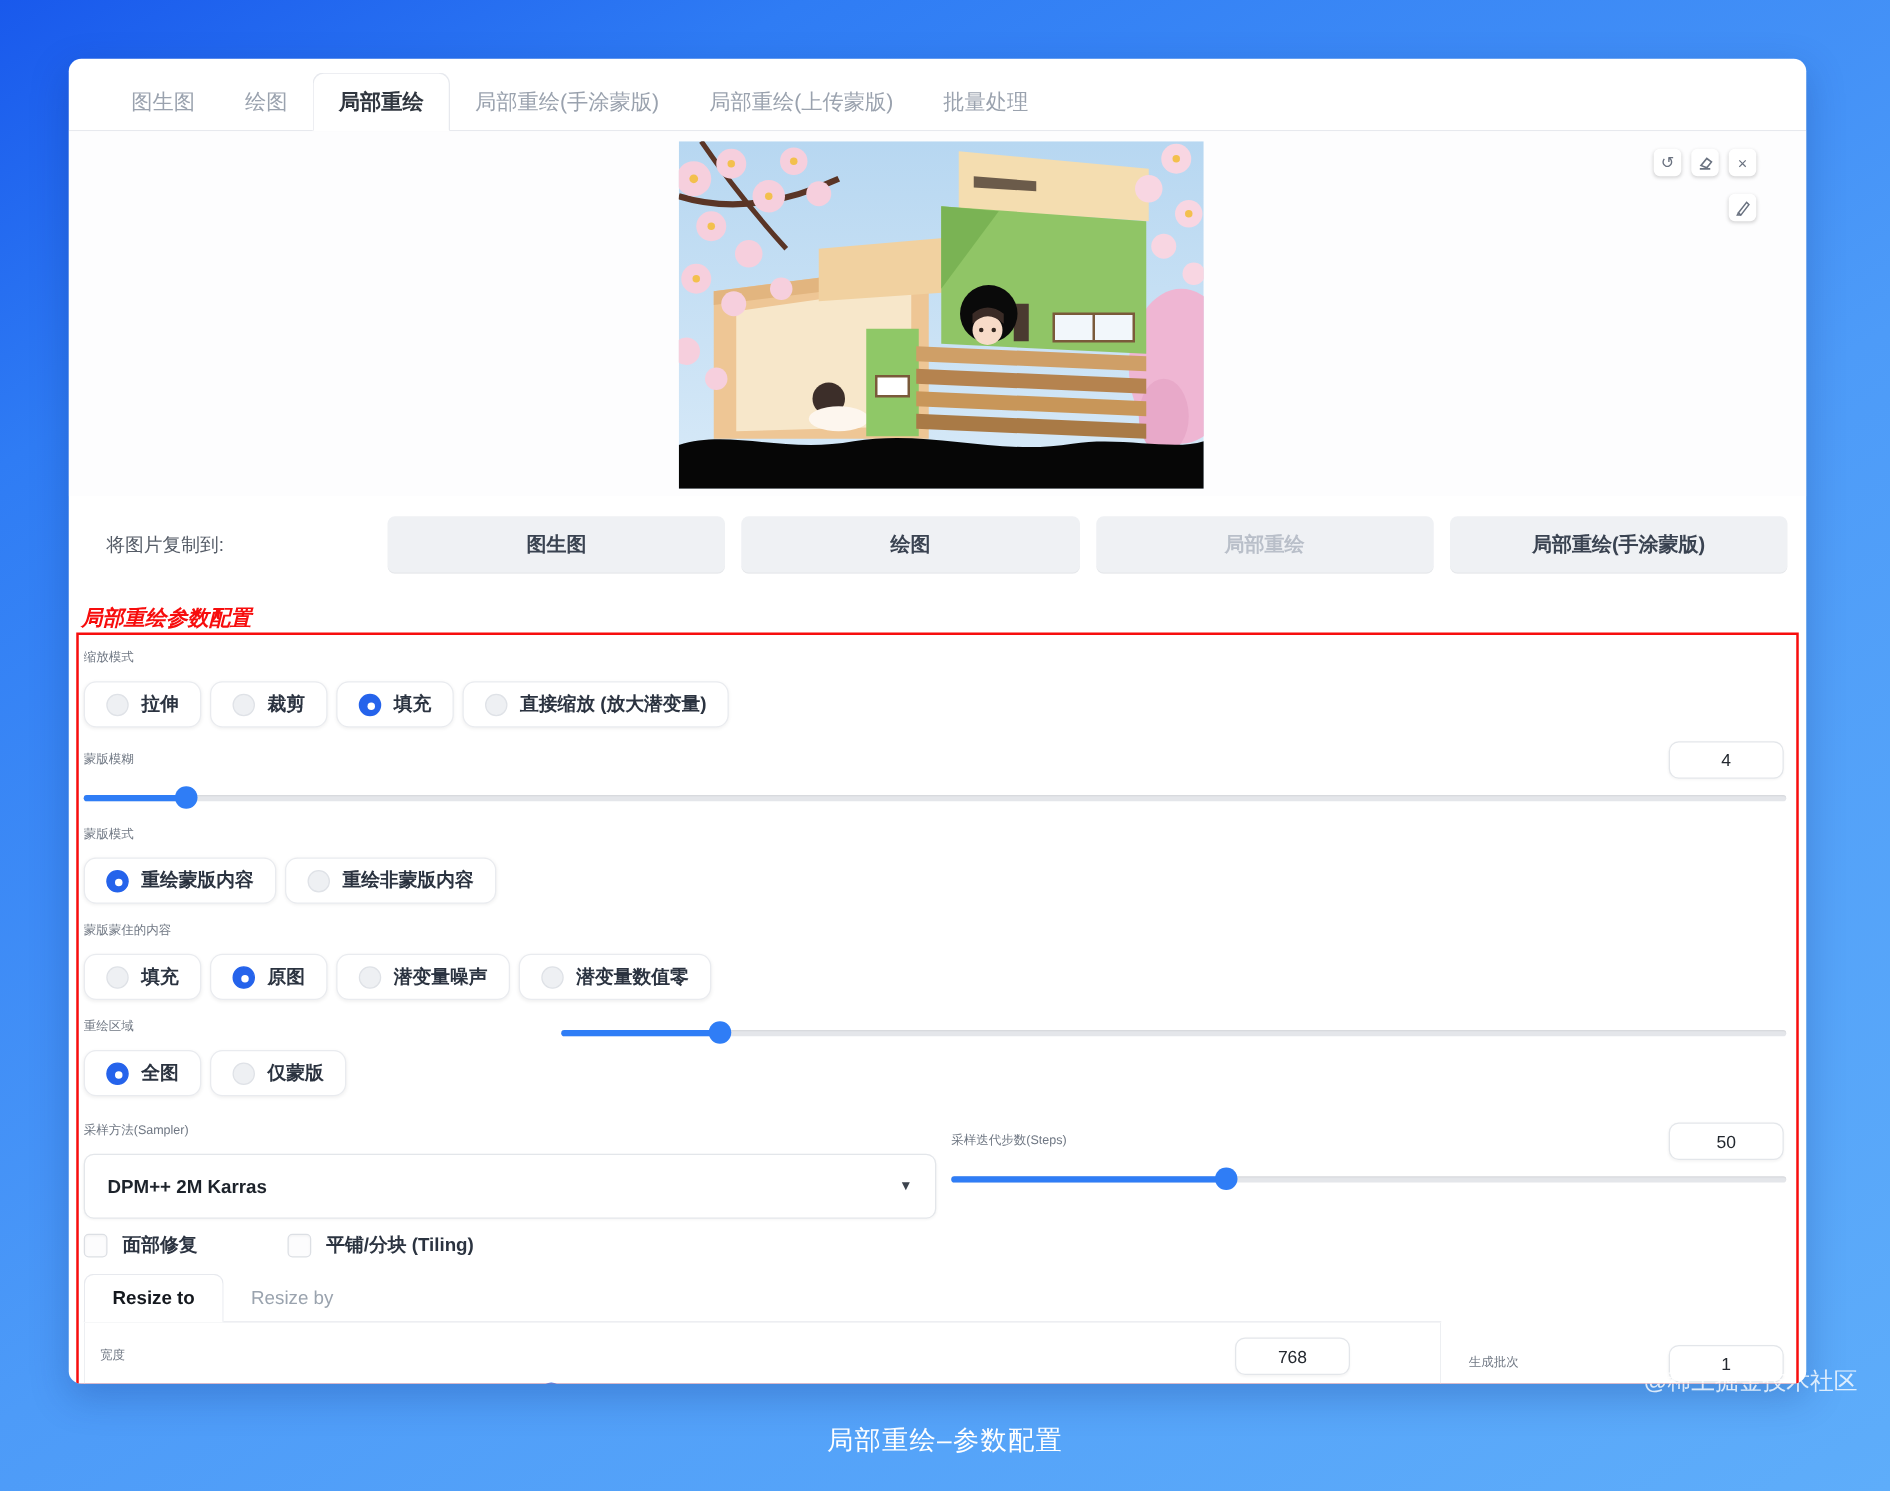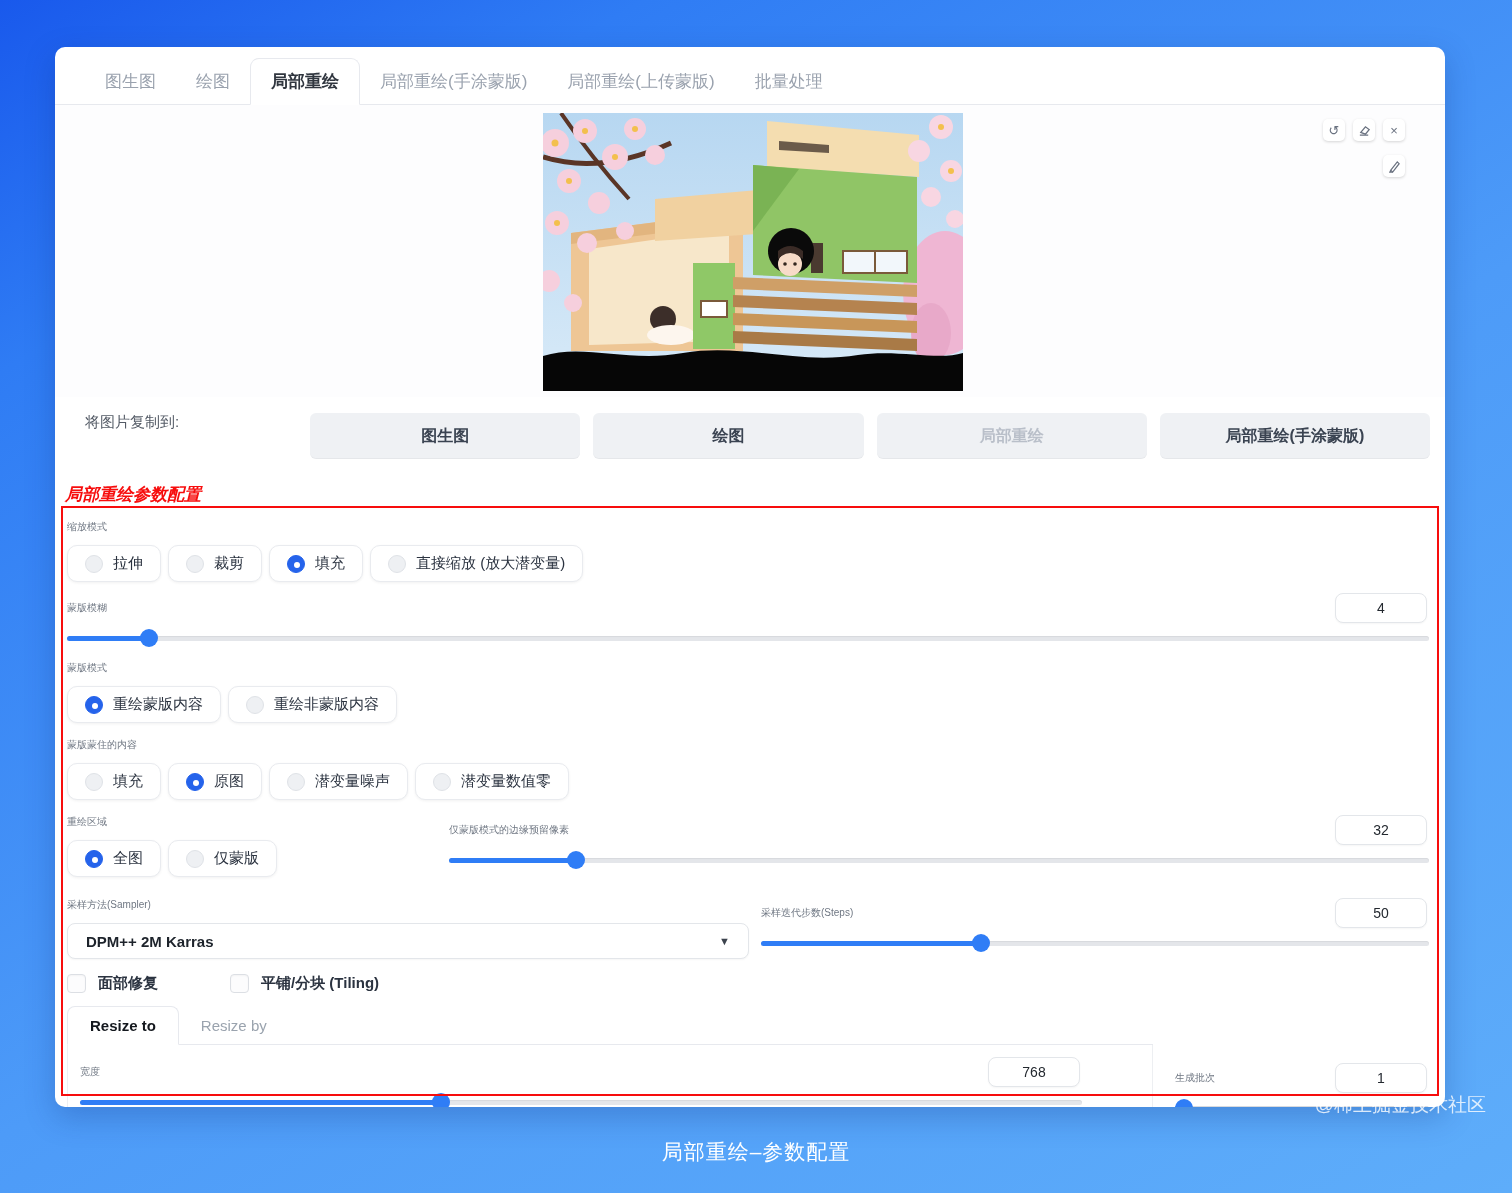--- a/index.html
+++ b/index.html
@@ -25,62 +25,62 @@
   .preview { position:relative; height:292px; background:#fdfdfe; }
   .preview-img { position:absolute; left:488px; top:8px; width:420px; height:278px; display:block; }
   .ptools { position:absolute; right:40px; top:14px; display:flex; gap:8px; }
   .ptool {
     width:22px; height:22px; background:#fff; border-radius:5px;
     box-shadow:0 1px 3px rgba(0,0,0,.16); display:flex; align-items:center; justify-content:center;
     font-size:13px; color:#6a7280; cursor:pointer;
   }
   .ptool-brush { position:absolute; right:40px; top:50px; }
   
-  .copyrow { display:flex; padding:16px 15px 16px 30px; gap:13px; }
+  .copyrow { display:flex; align-items:center; padding:16px 15px 16px 30px; gap:13px; }
   .copyrow .lbl { width:212px; font-size:15px; color:#545b66; flex:0 0 auto; }
   .cbtn {
     flex:1; height:46px; background:#eff1f4; border:none; border-radius:6px;
     font-family:inherit; font-size:16px; font-weight:bold; color:#3a4351; cursor:pointer;
     box-shadow:inset 0 -1px 0 rgba(0,0,0,.04);
   }
   .cbtn.disabled { color:#b9bfc9; cursor:default; }
   .red-title { margin:8px 0 0 10px; font-size:17px; font-weight:bold; color:#f70d0d;font-style:italic; }
   
   .params { position:relative; padding:10px 16px 0 12px; }
   .redbox {
     position:absolute; left:6px; right:6px; top:0; bottom:40px;
     border:2px solid #f70d0d; pointer-events:none; z-index:5;
   }
   .slabel { font-size:10px; color:#6f7783; line-height:22px; }
   .pills { display:flex; gap:7px; margin:7px 0 11px; }
   .pill {
     display:inline-flex; align-items:center; gap:10px; padding:8px 17px;
     background:#fff; border:1px solid #e9ebef; border-radius:10px;
     box-shadow:0 1px 3px rgba(0,0,0,.06); cursor:pointer;
-    font-size:15px; font-weight:400; color:#2b3340; white-space:nowrap;
+    font-size:15px; font-weight:700; color:#2b3340; white-space:nowrap;
   }
   .radio { width:18px; height:18px; border-radius:50%; background:#eef0f3; border:1px solid #dfe2e7; flex:0 0 auto; position:relative; }
   .radio.on { background:#2563eb; border-color:#2563eb; }
   .radio.on::after { content:""; position:absolute; left:6px; top:6px; width:6px; height:6px; border-radius:50%; background:#fff; }
   .valrow { display:flex; align-items:center; justify-content:space-between; margin-top:4px; }
   .valbox {
     width:92px; height:30px; border:1px solid #e3e6ea; border-radius:8px; background:#fff;
     display:flex; align-items:center; justify-content:center; font-size:14px; color:#23282f;
     box-shadow:0 1px 2px rgba(0,0,0,.04); margin-right:2px;
   }
   .slider { position:relative; height:18px; margin:6px 0 10px; cursor:pointer; }
   .slider .track { position:absolute; left:0; right:0; top:7px; height:5px; border-radius:3px; background:#e4e6ea; box-shadow:inset 0 1px 1px rgba(0,0,0,.06); }
   .slider .fill { position:absolute; left:0; top:7px; height:5px; border-radius:3px; background:#2f7df6; }
   .slider .thumb { position:absolute; top:0; width:18px; height:18px; border-radius:50%; background:#2f7df6; }
   .tworow { display:flex; gap:12px; margin-top:6px; }
   .col-left370 { flex:0 0 370px; }
   .col-left680 { flex:0 0 682px; }
   .col-rest { flex:1; min-width:0; }
   .dropdown {
-    margin-top:7px; height:36px; border:1px solid #e3e6ea; border-radius:8px; background:#fff;
+    margin-top:7px; height:52px; border:1px solid #e3e6ea; border-radius:8px; background:#fff;
     display:flex; align-items:center; justify-content:space-between; padding:0 18px;
     font-size:15px; font-weight:600; color:#1d232b; cursor:pointer; box-shadow:0 1px 2px rgba(0,0,0,.04);
   }
   .dropdown .arrow { font-size:11px; color:#3c434d; }
   .checks { display:flex; gap:72px; align-items:center; margin:12px 0 10px; }
   .check { display:flex; align-items:center; gap:12px; cursor:pointer; font-size:15px; font-weight:600; color:#2b3340; }
   .checkbox { width:19px; height:19px; border:1px solid #dcdfe4; border-radius:4px; background:#fcfcfd; box-shadow:inset 0 1px 2px rgba(0,0,0,.04); }
   
   .rtabs { display:flex; align-items:flex-end; border-bottom:1px solid #e7e9ee; width:1086px; height:42px; }
   .rtab { padding:10px 22px; font-size:15px; color:#9aa3ae; cursor:pointer; }
@@ -296,24 +296,20 @@
               <span class="radio on"></span>
               <span>全图</span>
             </div>
           <div class="pill">
               <span class="radio"></span>
               <span>仅蒙版</span>
             </div>
         </div>
       </div>
       <div class="col-rest">
-        <div class="valrow">
-          <div class="slabel">仅蒙版模式的边缘预留像素</div>
-          <div class="valbox">32</div>
-        </div>
         <div class="slider">
           <div class="track"></div>
             <div class="fill" style="width:13%"></div>
             <div class="thumb" style="left:calc(13% - 9px)"></div>
         </div>
       </div>
     </div>
 
     <div class="tworow">
       <div class="col-left680">

